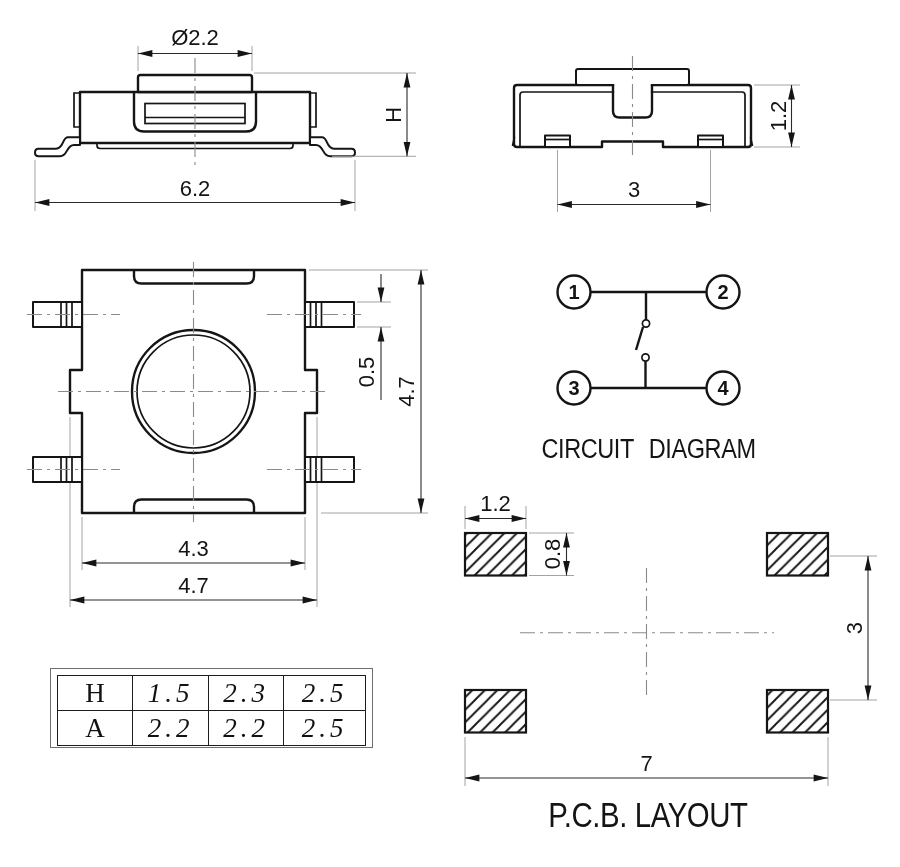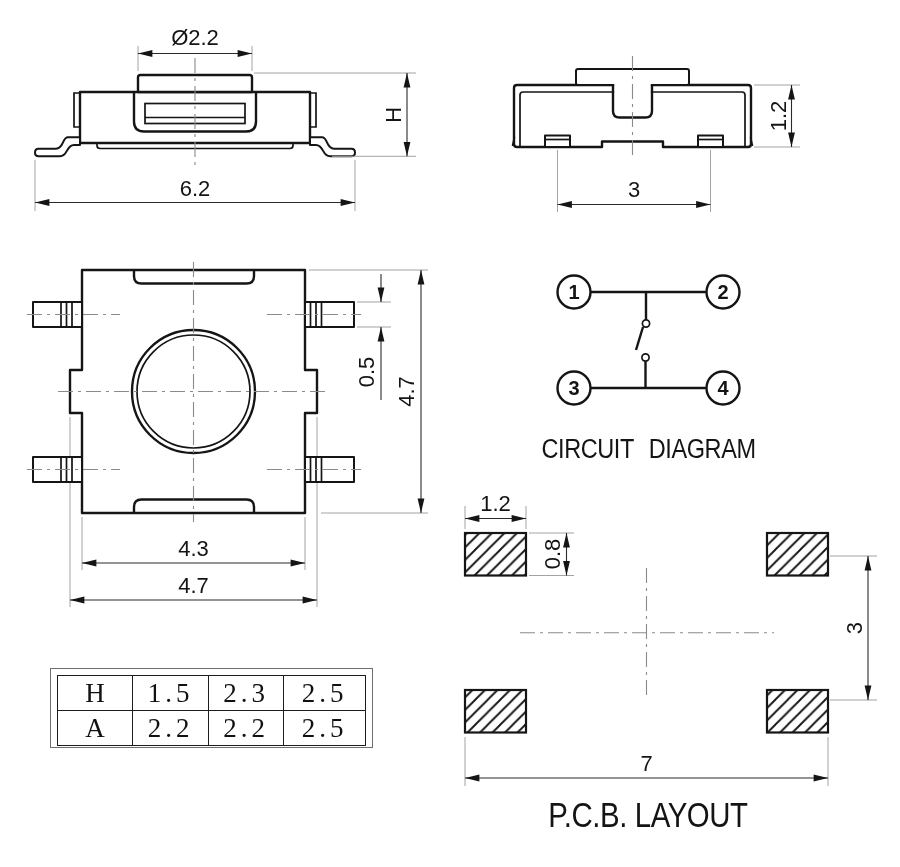--- a/index.html
+++ b/index.html
@@ -19,21 +19,21 @@
   .term{font-size:20px;font-weight:bold;}
   .title{font-size:28px;letter-spacing:-0.5px;}
   .title2{font-size:35px;letter-spacing:-0.5px;}
   .pad{fill:url(#hatch);stroke:#151515;stroke-width:2.2;}
   
   .table-wrap{position:absolute;left:50px;top:668px;border:1px solid #6e6e6e;
               padding:6px 6px 1px 6px;background:#ffffff;}
   table.spec{border-collapse:collapse;table-layout:fixed;width:308px;}
   table.spec td{border:1.7px solid #1c1c1c;height:34px;text-align:center;vertical-align:middle;
                 font-family:"Liberation Serif",serif;font-size:27px;color:#111;padding:0;}
-  table.spec td.val{letter-spacing:4px;}
+  table.spec td.val{letter-spacing:4px;font-style:italic;}
   table.spec col.c0{width:75px;} table.spec col.c1{width:76px;}
   table.spec col.c2{width:75px;} table.spec col.c3{width:82px;}
 </style>
 </head>
 <body>
 
 <div id="sheet">
 
 <svg width="900" height="867" viewBox="0 0 900 867">
   <defs>

